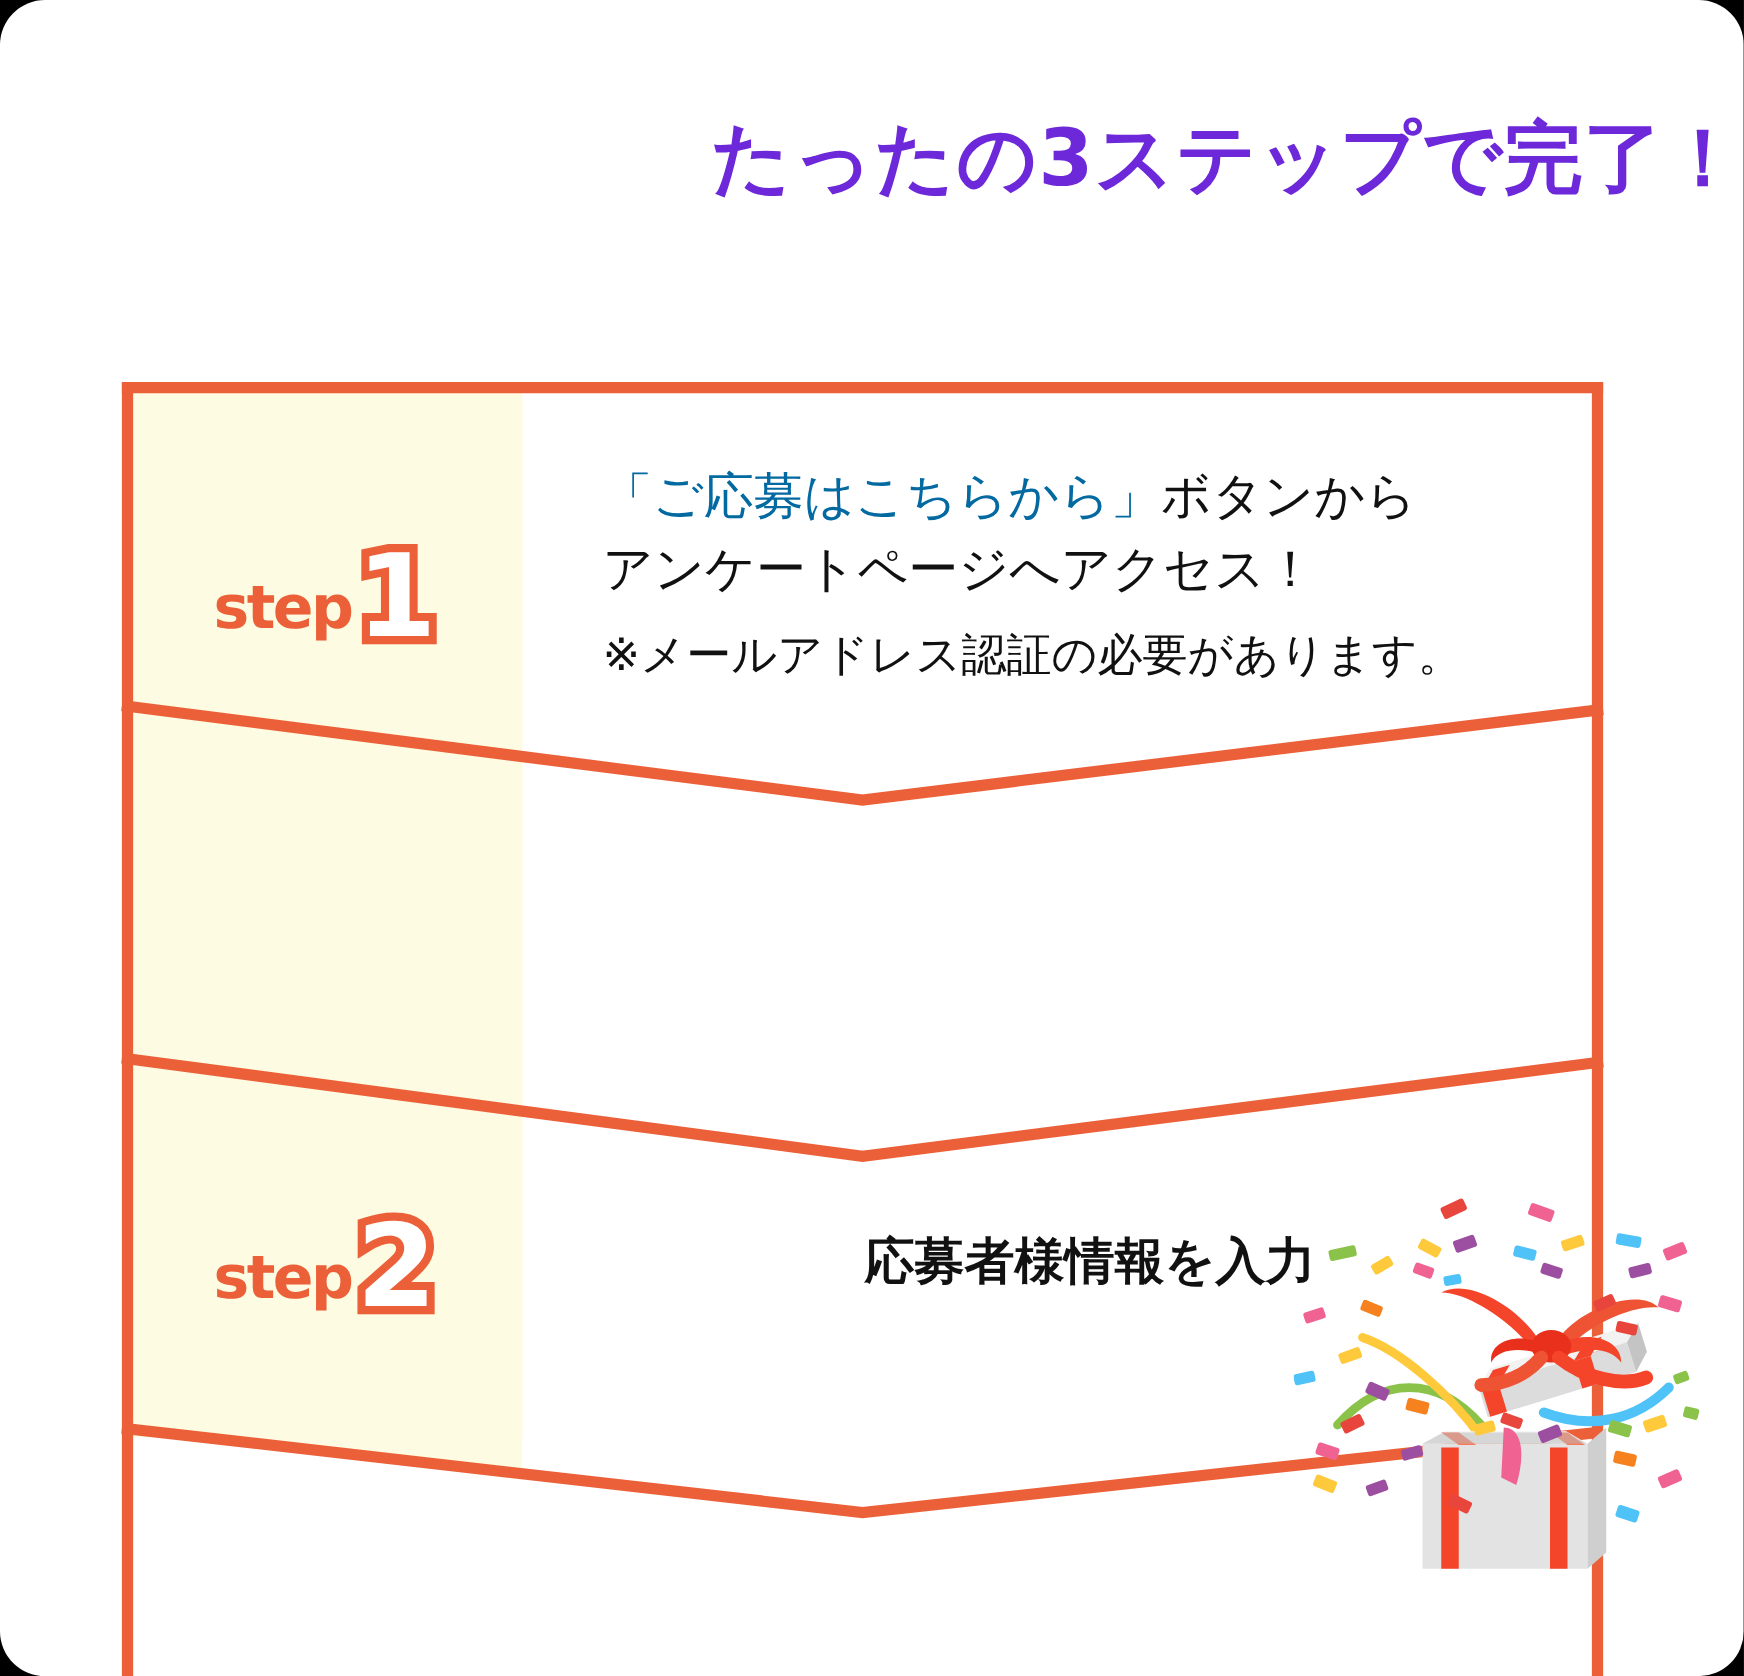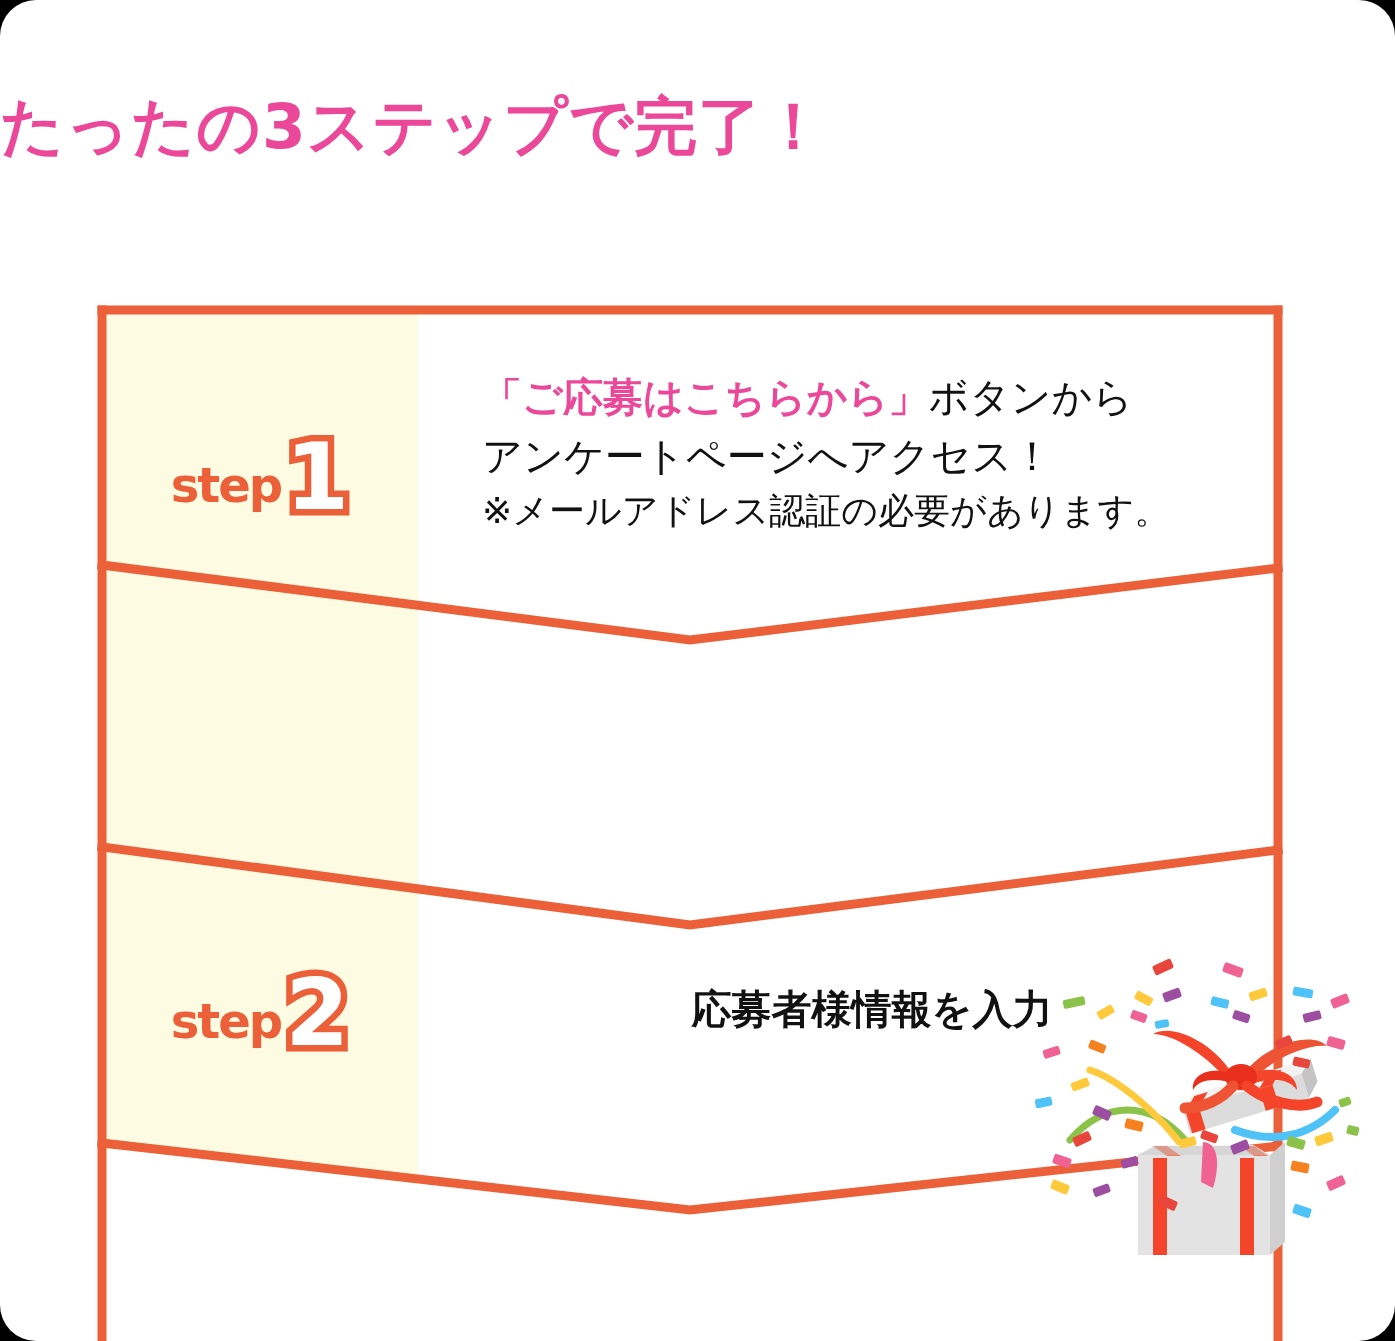--- a/index.html
+++ b/index.html
@@ -22,22 +22,22 @@
     border-radius: 36px;
     overflow: hidden;
   }
 
   
   #heading {
     position: absolute;
     left: 0;
     top: 88px;
     width: 1395px;
-    text-align: left;
-    color: #ec4899;
+    text-align: right;
+    color: #6d28d9;
     font-weight: 700;
     font-size: 63px;
     line-height: 77px;
     letter-spacing: 1px;
     font-family: "DejaVu Sans", "Liberation Sans", sans-serif;
   }
   #heading .hline {
     display: block;
     white-space: nowrap;
   }
@@ -132,26 +132,27 @@
     color: #111111;
     font-family: "DejaVu Sans", "Liberation Sans", sans-serif;
   }
   .body-main {
     font-size: 40px;
     line-height: 59px;
     font-weight: 500;
     white-space: nowrap;
   }
   .body-main .hl {
-    color: #ec4899;
-    font-weight: 700;
+    color: #0369a1;
+    font-weight: 400;
   }
   .body-note {
     font-size: 36px;
     line-height: 50px;
+    margin-top: 14px;
     white-space: nowrap;
     font-weight: 400;
   }
   #row-1 .step-body { top: 58px; }
   #row-2 .step-body { top: 412px; text-align: center; }
   #row-2 .body-main, #row-3 .body-main { font-weight: 600; }
 
   
   #gift {
     position: absolute;

